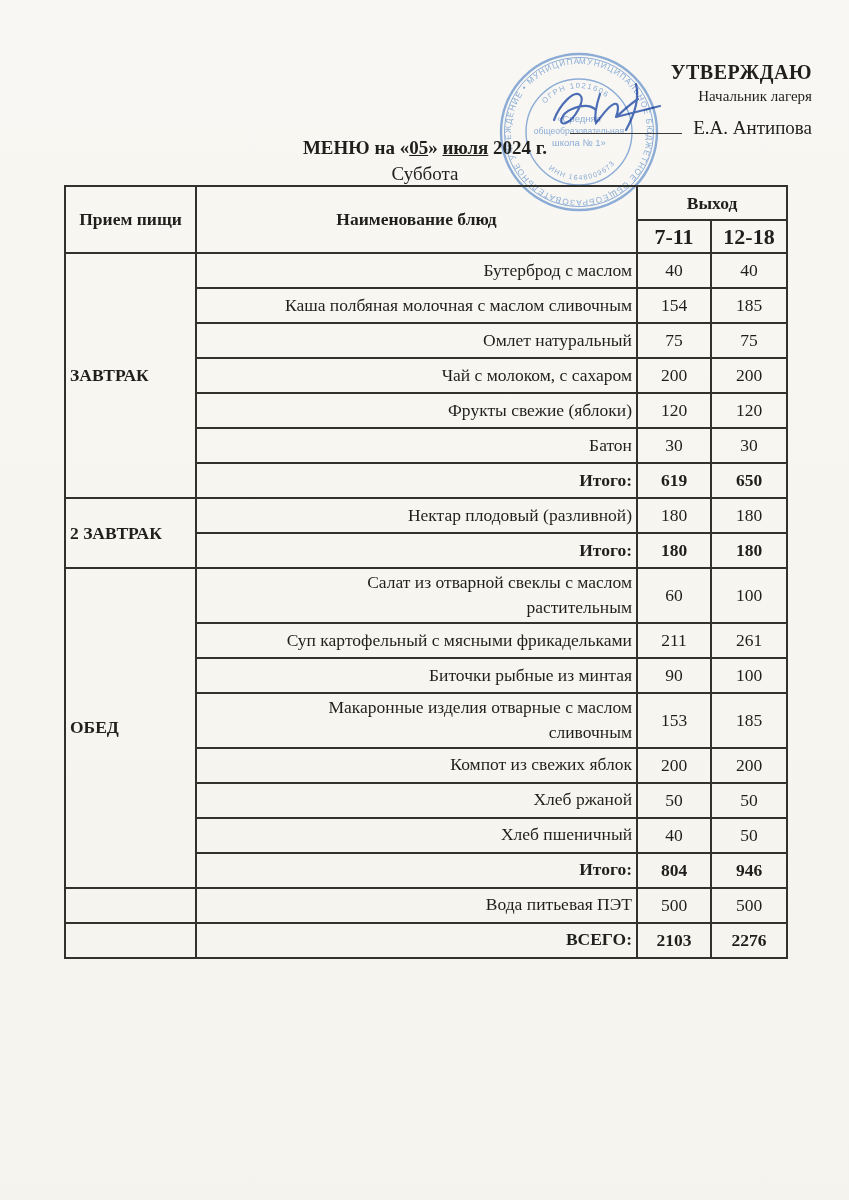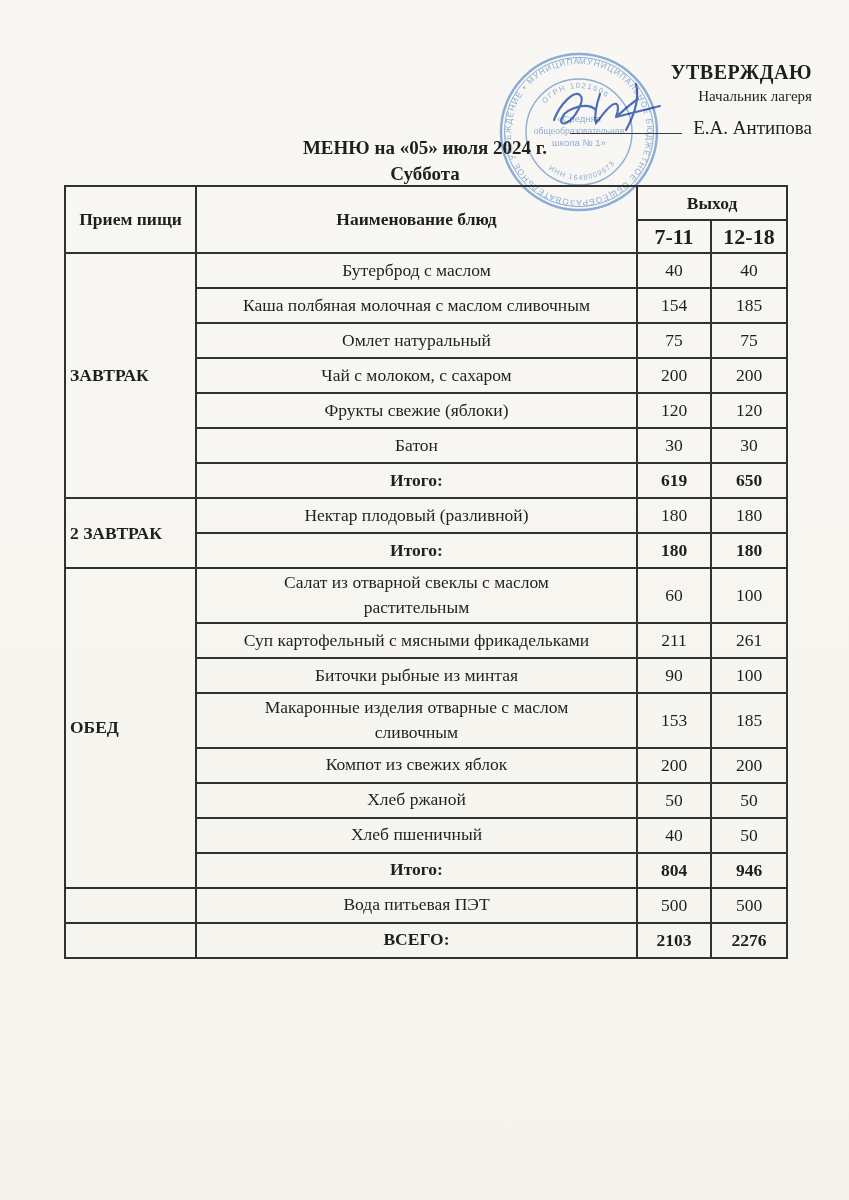--- a/index.html
+++ b/index.html
@@ -44,22 +44,22 @@
     mix-blend-mode:multiply;
     pointer-events:none;
   }
 
   
   .title-block {
     position:absolute; left:64px; top:136px; width:722px;
     text-align:center; line-height:1.3;
   }
   .title-line { font-size:19px; font-weight:bold; }
-  .title-line .u { }
-  .subtitle-line { font-size:19px; font-weight:bold; margin-top:1px; }
+  .title-line .u { text-decoration:underline; }
+  .subtitle-line { font-size:19px; font-weight:normal; margin-top:1px; }
 
   
   .menu-table {
     position:absolute; left:64px; top:185px;
     width:722px;
     border-collapse:collapse;
     table-layout:fixed;
     font-size:17.5px;
     padding-left:24px;
   }
@@ -67,21 +67,21 @@
     border:2px solid #31312e;
     padding:1px 4px;
     vertical-align:middle;
     overflow:hidden;
   }
   .menu-table th { font-weight:bold; text-align:center; }
   .th-out { height:30px; }
   .th-age { height:29px; font-size:22px; }
   .menu-table td { height:31px; }
   .meal-cell { font-weight:bold; text-align:left; padding-left:6px; font-size:17.5px; }
-  .dish-cell { text-align:center; padding-left:8px; white-space:pre-line; line-height:1.45; }
+  .dish-cell { text-align:right; padding-left:8px; white-space:pre-line; line-height:1.45; }
   .num-cell { text-align:center; }
   tr.bold-row td { font-weight:bold; }
 </style>
 </head>
 <body>
 
 <div class="page">
 
   <svg class="stamp" viewBox="0 0 164 164" xmlns="http://www.w3.org/2000/svg">
     <defs>

